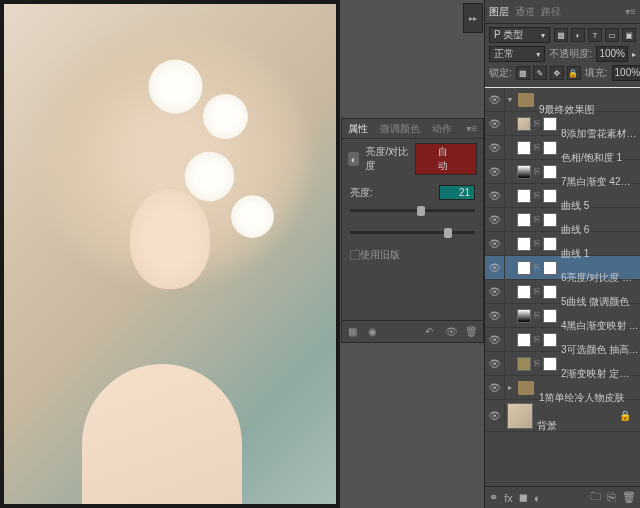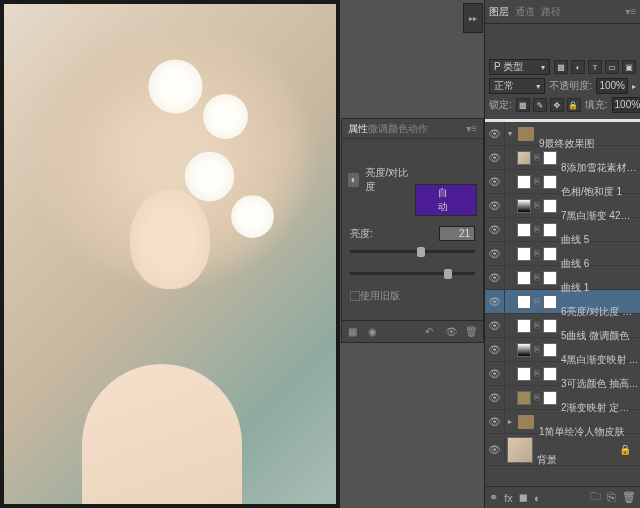--- a/index.html
+++ b/index.html
@@ -9,44 +9,44 @@
 .face { position: absolute; left: 50%; top: 45%; transform: translate(-50%, -40%); width: 80px; height: 100px; background: radial-gradient(ellipse, #f5e0cc 40%, #ebd2ba 100%); border-radius: 50% 50% 45% 45%; }
 .hair { position: absolute; left: 50%; top: 30%; transform: translate(-50%, -50%); width: 280px; height: 260px; background: radial-gradient(ellipse, #e8d4bc 20%, #dcc8ae 50%, transparent 80%); border-radius: 50%; filter: blur(8px); }
 .flower { position: absolute; width: 45px; height: 45px; background: radial-gradient(ellipse, #fefdf8 40%, #f0ede0 100%); border-radius: 50% 50% 50% 50%; }
 .f1 { left: 45%; top: 12%; transform: rotate(20deg) scale(1.2); }
 .f2 { left: 60%; top: 18%; }
 .f3 { left: 55%; top: 30%; transform: rotate(-15deg) scale(1.1); }
 .f4 { left: 68%; top: 38%; transform: scale(0.95); }
 .body { position: absolute; left: 50%; top: 72%; transform: translateX(-55%); width: 160px; height: 200px; background: linear-gradient(160deg, #f5e0cc, #e8d0b8); border-radius: 80px 80px 0 0; }
 
 .adjust-panel { position: absolute; left: 341px; top: 118px; width: 143px; height: 225px; background: #454545; border: 1px solid #2a2a2a; font-size: 10px; color: #ccc; }
-.adjust-tabs { height: 20px; display: flex; align-items: center; border-bottom: 1px solid #333; padding: 0 6px; gap: 0; color: #888; }
+.adjust-tabs { height: 20px; display: flex; align-items: center; border-bottom: 1px solid #333; padding: 0 6px; gap: 12px; color: #888; }
 .adjust-tab-active { color: #e0e0e0; }
 .adjust-tabs .close { margin-left: auto; font-size: 10px; }
 .adjust-header { display: flex; align-items: center; padding: 4px 6px; gap: 6px; }
 .adjust-header .icon { width: 14px; height: 14px; background: #666; border-radius: 2px; display: flex; align-items: center; justify-content: center; }
-.adjust-auto { margin-left: auto; padding: 1px 22px; border: 1px solid #2a2a2a; background: #4c1d95; cursor: pointer; font-size: 10px; margin-top: 41px; }
+.adjust-auto { margin-left: auto; padding: 1px 22px; border: 1px solid #2a2a2a; background: #7f1d1d; cursor: pointer; font-size: 10px; }
 .adjust-row { padding: 6px 8px 2px; }
 .adjust-row-top { display: flex; justify-content: space-between; align-items: center; margin-bottom: 4px; }
-.adjust-val { background: #737373; border: 1px solid #222; padding: 1px 4px; width: 36px; text-align: right; font-size: 10px; color: #ddd; }
+.adjust-val { background: #0f766e; border: 1px solid #222; padding: 1px 4px; width: 36px; text-align: right; font-size: 10px; color: #ddd; }
 .adjust-slider { height: 14px; position: relative; background: linear-gradient(to bottom, transparent 5px, #2a2a2a 5px, #2a2a2a 8px, transparent 8px); }
 .adjust-slider .handle { position: absolute; top: 2px; width: 8px; height: 10px; background: #aaa; border-radius: 2px; transform: translateX(-50%); }
 .adjust-legacy { padding: 6px 8px; display: flex; align-items: center; color: #999; }
 .adjust-legacy .chk { width: 10px; height: 10px; border: 1px solid #666; }
 .adjust-footer { position: absolute; bottom: 0; left: 0; right: 0; height: 22px; border-top: 1px solid #2a2a2a; display: flex; align-items: center; padding: 0 6px; gap: 8px; color: #999; }
 .adjust-footer .sp { margin-left: auto; }
 .fi { width: 12px; height: 12px; display: inline-block; }
 
 .right-dock { width: 156px; height: 508px; margin-left: auto; background: #454545; border-left: 1px solid #222; color: #ccc; font-size: 10px; display: flex; flex-direction: column; position: relative; }
 .expand-btn { position: absolute; left: -22px; top: 3px; width: 20px; height: 30px; background: #3a3a3a; border: 1px solid #222; display: flex; flex-direction: column; align-items: center; justify-content: center; gap: 2px; }
 .expand-btn span { font-size: 8px; color: #aaa; }
 .panel-tabs { height: 24px; display: flex; align-items: center; gap: 6px; padding: 0 4px; border-bottom: 1px solid #2a2a2a; color: #888; }
 .panel-tabs .active { color: #e0e0e0; }
 .panel-tabs .menu { margin-left: auto; }
-.panel-controls { padding: 3px 4px; border-bottom: 3px solid #e5e5e5; margin-top: 32px; }
+.panel-controls { padding: 3px 4px; border-bottom: 1px solid #e5e5e5; }
 .ctrl-row { display: flex; align-items: center; gap: 4px; margin-bottom: 3px; }
 .dropdown { background: #3a3a3a; border: 1px solid #222; padding: 1px 4px; display: flex; align-items: center; flex: 1; height: 16px; }
 .dropdown .arrow { margin-left: auto; font-size: 8px; }
 .pct-input { background: #333; border: 1px solid #222; width: 32px; padding: 1px 2px; text-align: right; font-size: 10px; height: 16px; }
 .ctrl-icons { display: flex; gap: 3px; }
 .ctrl-icons span { width: 14px; height: 14px; display: flex; align-items: center; justify-content: center; background: #3a3a3a; border: 1px solid #2a2a2a; font-size: 8px; }
 .label-sm { color: #aaa; white-space: nowrap; }
 
 .layers-scroll { flex: 1; overflow-y: auto; overflow-x: hidden; }
 .layers-scroll::-webkit-scrollbar { width: 12px; }

